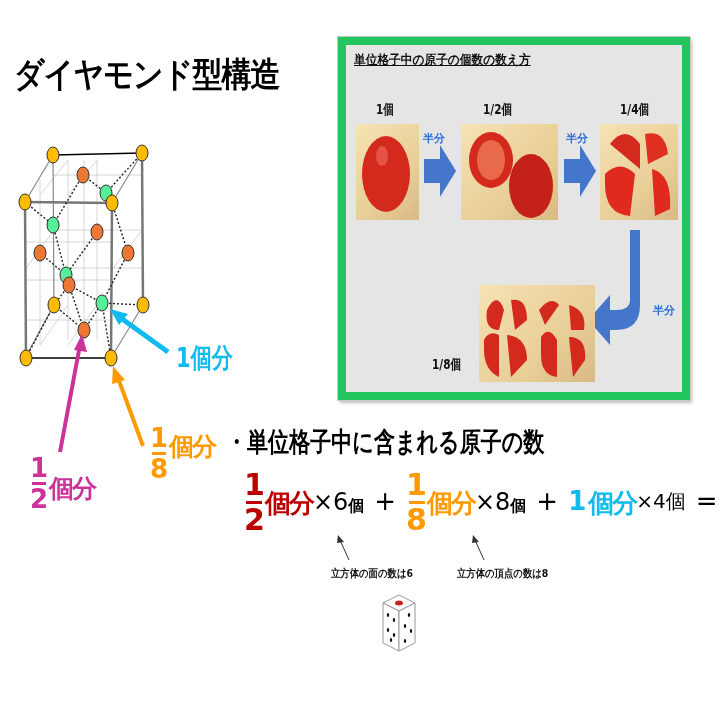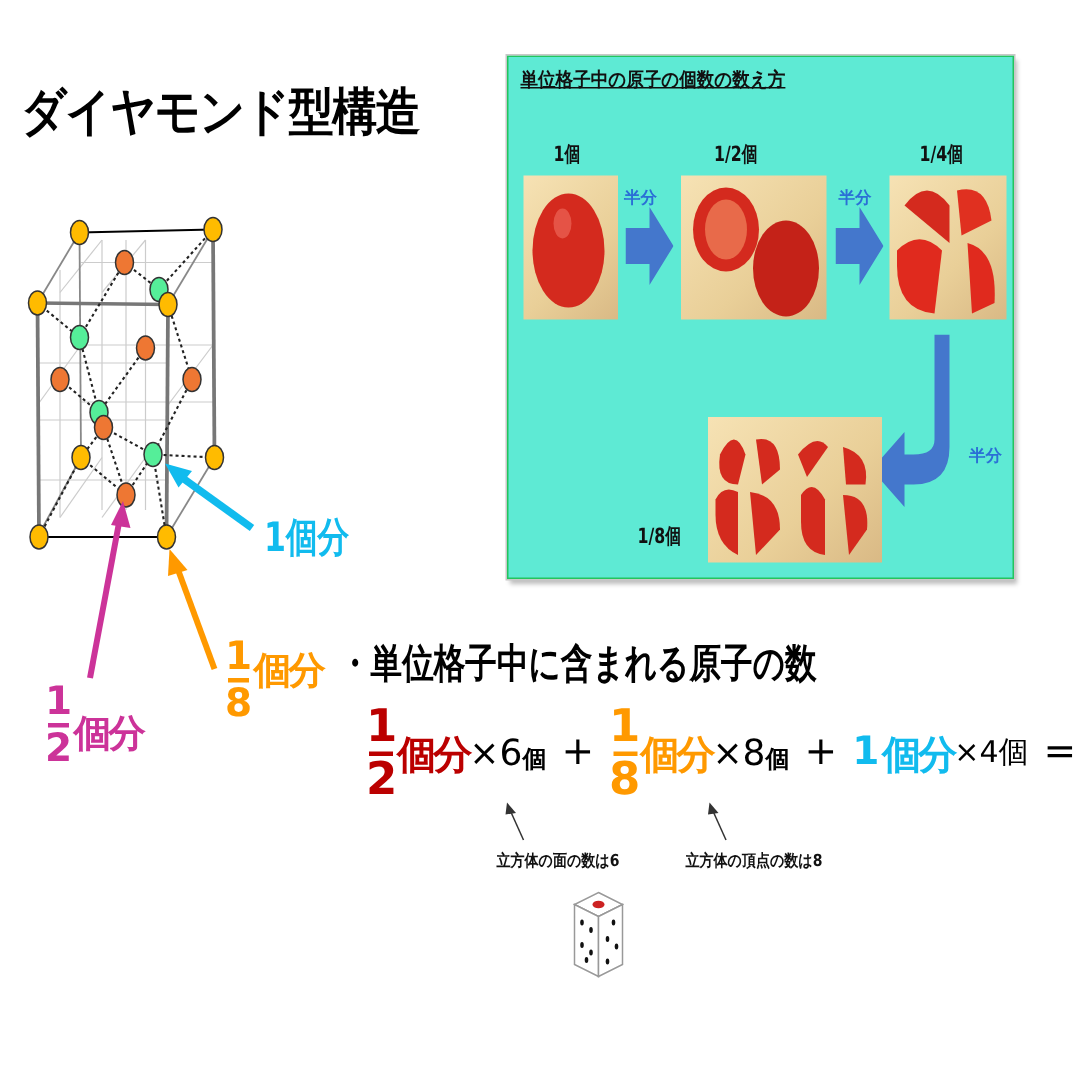--- a/index.html
+++ b/index.html
@@ -1,19 +1,19 @@
 <!DOCTYPE html>
 <html><head>
   <meta charset="utf-8">
   <style>
     html, body { margin: 0; padding: 0; }
     body { width: 720px; height: 720px; background: #ffffff; position: relative; overflow: hidden; font-family: "DejaVu Sans", sans-serif; }
     .abs { position: absolute; }
     .title { left: 14px; top: 52px; font-size: 34px; font-weight: bold; color: #000; letter-spacing: -1px; transform: scaleX(0.88); transform-origin: left top; white-space: nowrap; }
-    .panel { left: 338px; top: 37px; width: 336px; height: 347px; background: #5eead4; border: 1px solid #22c55e; outline: 1px solid #c8c8c8; box-shadow: 2px 3px 3px #bdbdbd; }
+    .panel { left: 338px; top: 37px; width: 336px; height: 347px; background: #e5e5e5; border: 8px solid #22c55e; outline: 1px solid #c8c8c8; box-shadow: 2px 3px 3px #bdbdbd; }
     .panel-title { left: 8px; top: 6px; font-size: 13px; font-weight: bold; text-decoration: underline; color: #111; white-space: nowrap; transform: scaleX(0.9); transform-origin: left top; }
     .step-label { font-size: 14px; font-weight: bold; color: #111; white-space: nowrap; transform: scaleX(0.75); transform-origin: left top; }
     .half-label { font-size: 11px; font-weight: bold; color: #2a6fd6; white-space: nowrap; }
     .photo { background: linear-gradient(135deg, #f6e2b4 0%, #e9cf98 60%, #d9b985 100%); overflow: hidden; }
     .big { font-weight: bold; white-space: nowrap; transform: scaleX(0.78); transform-origin: left top; }
     .frac { display: inline-flex; flex-direction: column; align-items: center; line-height: 1; }
     .frac .num, .frac .den { font-size: 30px; font-weight: bold; }
     .frac .bar { width: 16px; height: 3px; margin: 1px 0; }
     .eq { left: 244px; top: 470px; display: flex; align-items: flex-start; white-space: nowrap; font-weight: bold; }
     .eq .seg { display: inline-flex; align-items: flex-start; }

